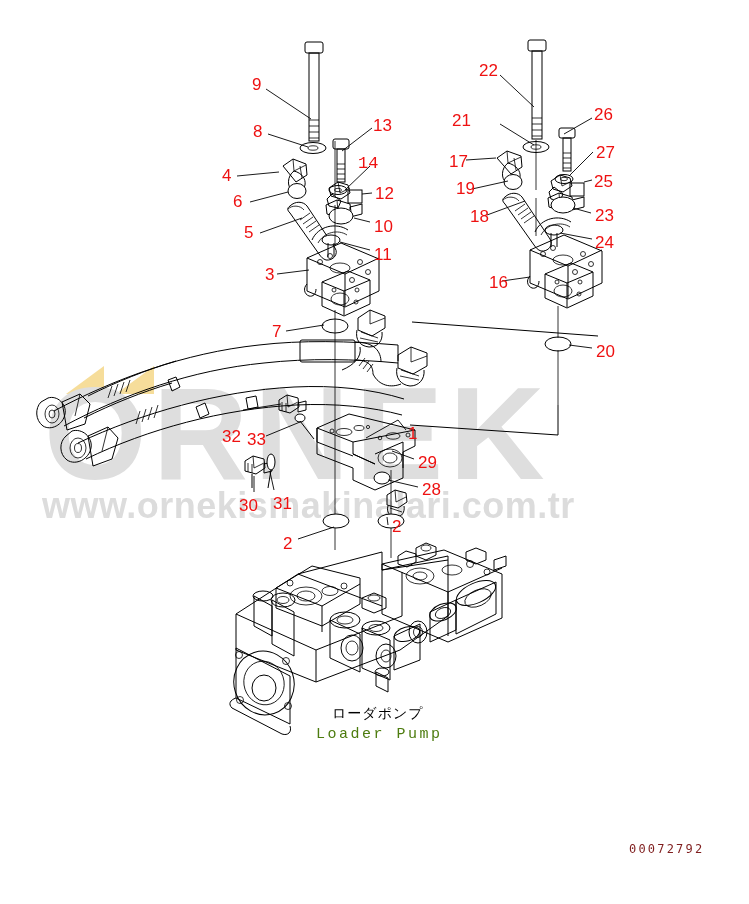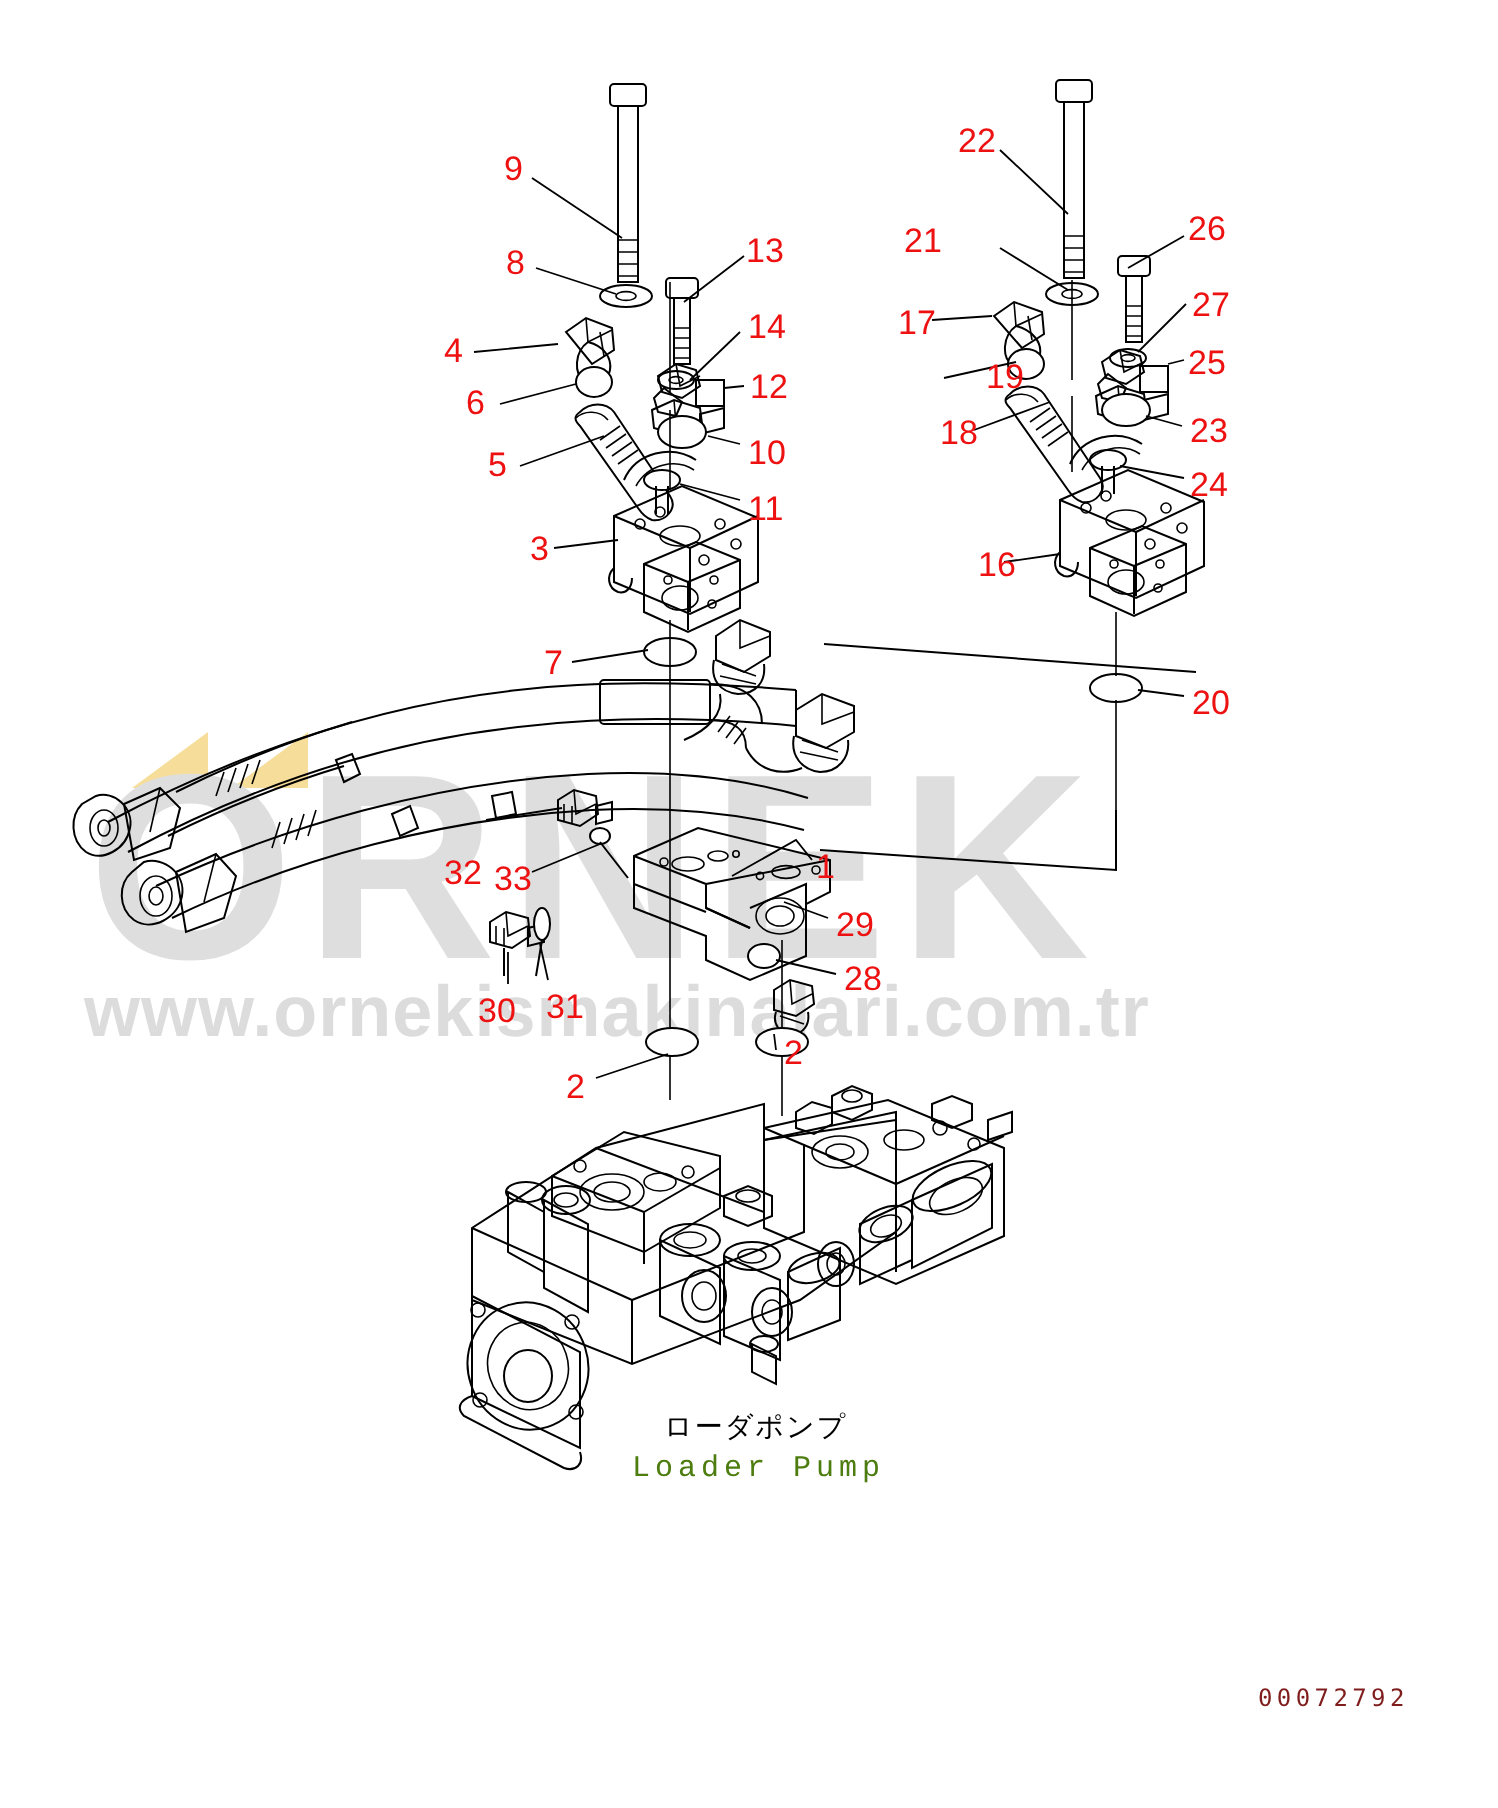--- a/index.html
+++ b/index.html
@@ -540,28 +540,28 @@
     </g>
   </svg>
 
   <div>
     <span class="callout" style="left:252px; top:76px;">9</span>
     <span class="callout" style="left:479px; top:62px;text-align:right;">22</span>
     <span class="callout" style="left:253px; top:123px;">8</span>
     <span class="callout" style="left:373px; top:117px;">13</span>
     <span class="callout" style="left:452px; top:112px;">21</span>
     <span class="callout" style="left:594px; top:106px;">26</span>
-    <span class="callout" style="left:374px; top:155px;">14</span>
+    <span class="callout" style="left:358px; top:155px;font-family:Liberation Mono, monospace;">14</span>
     <span class="callout" style="left:596px; top:144px;">27</span>
     <span class="callout" style="left:222px; top:167px;">4</span>
     <span class="callout" style="left:449px; top:153px;">17</span>
     <span class="callout" style="left:375px; top:185px;">12</span>
     <span class="callout" style="left:594px; top:173px;">25</span>
     <span class="callout" style="left:233px; top:193px;">6</span>
-    <span class="callout" style="left:456px; top:180px;margin-left:37px;">19</span>
+    <span class="callout" style="left:456px; top:180px;">19</span>
     <span class="callout" style="left:374px; top:218px;">10</span>
     <span class="callout" style="left:595px; top:207px;">23</span>
     <span class="callout" style="left:244px; top:224px;">5</span>
     <span class="callout" style="left:470px; top:208px;">18</span>
     <span class="callout" style="left:374px; top:246px;">11</span>
     <span class="callout" style="left:595px; top:234px;">24</span>
     <span class="callout" style="left:265px; top:266px;">3</span>
     <span class="callout" style="left:489px; top:274px;">16</span>
     <span class="callout" style="left:272px; top:323px;">7</span>
     <span class="callout" style="left:596px; top:343px;">20</span>

